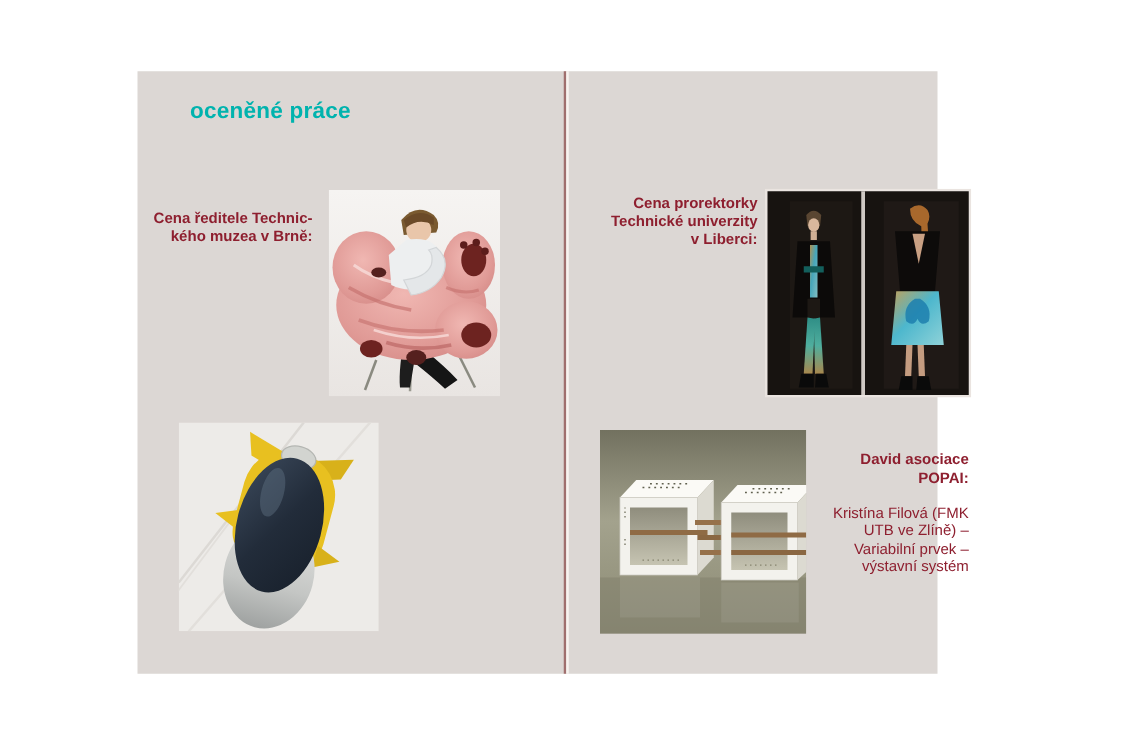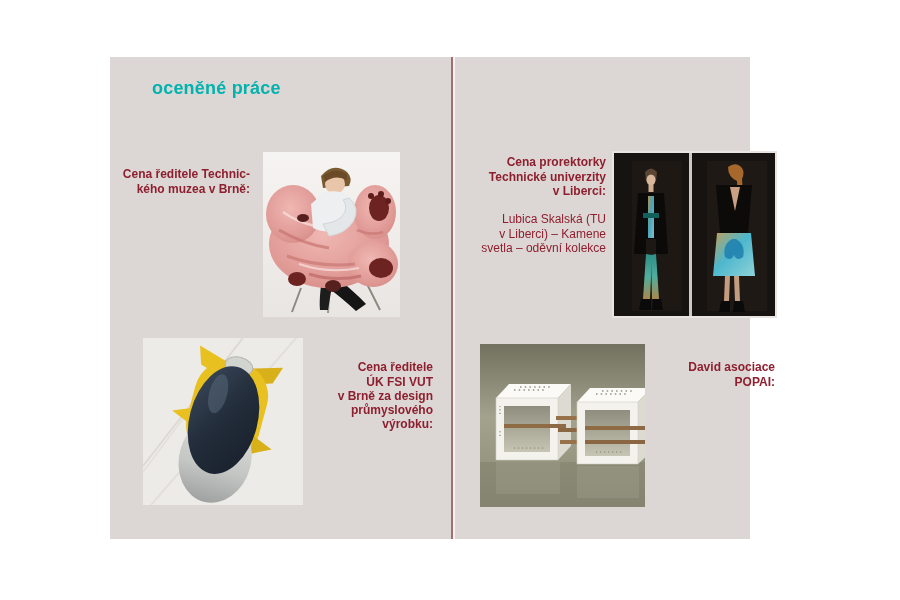--- a/index.html
+++ b/index.html
@@ -87,23 +87,20 @@
       <circle cx="72" cy="32" r="10" fill="#e9c6aa"></circle>
       <path d="M60 24 Q72 14 84 22 L84 28 Q72 22 62 30 Z" fill="#6b4a28"></path>
       <path d="M62 40 Q84 36 90 52 L86 74 Q66 84 50 76 L48 52 Z" fill="#edeff0"></path>
       <path d="M86 46 Q98 56 90 70 Q82 82 66 84 L60 72 Q78 70 82 60 Q84 52 80 48 Z" fill="#e4e7e9" stroke="#d3d6d8" stroke-width="1"></path>
     </svg>
 
     <div class="award" style="left:358px;top:84px;width:138px;">
       <span class="t">Cena prorektorky
 Technické univerzity
 v Liberci:</span>
-      <span class="d">Lubica Skalská (TU
-v Liberci) – Kamene
-svetla – oděvní kolekce</span>
     </div>
 
     <svg class="photo" style="left:502px;top:94px;" width="165" height="167" viewBox="0 0 165 167">
       <defs>
         <linearGradient id="legg" x1="0" y1="0" x2="0" y2="1">
           <stop offset="0" stop-color="#2f8e86"></stop>
             <stop offset="0.5" stop-color="#4fae9e"></stop>
             <stop offset="1" stop-color="#a8884e"></stop>
         </linearGradient>
         <linearGradient id="skirtg" x1="0" y1="0" x2="1" y2="1">
@@ -134,25 +131,20 @@
       <path d="M118 36 L128 36 L123 60 Z" fill="#c9a083"></path>
       <path d="M105 82 L139 82 L143 125 L101 125 Z" fill="url(#skirtg)"></path>
       <path d="M120 88 Q110 94 113 106 Q119 111 122 104 Q125 111 131 106 Q134 94 124 88 Z" fill="#1d7fae" opacity="0.85"></path>
       <path d="M113 125 L112 150 L117 150 L118 125 Z" fill="#c49c80"></path>
       <path d="M127 125 L128 150 L123 150 L122 125 Z" fill="#c49c80"></path>
       <path d="M109 150 L118 150 L118 161 L107 161 Z" fill="#0a0a0a"></path>
       <path d="M122 150 L131 150 L133 161 L121 161 Z" fill="#0a0a0a"></path>
     </svg>
 
     <div class="award" style="left:193px;top:289px;width:130px;">
-      <span class="t">Cena ředitele
-ÚK FSI VUT
-v Brně za design
-průmyslového
-výrobku:</span>
     </div>
 
     <svg class="photo" style="left:33px;top:281px;" width="160" height="167" viewBox="0 0 160 167">
       <defs>
         <linearGradient id="navyg" x1="0" y1="0" x2="1" y2="1">
           <stop offset="0" stop-color="#3c4a5c"></stop>
             <stop offset="0.5" stop-color="#222c3a"></stop>
             <stop offset="1" stop-color="#171f2a"></stop>
         </linearGradient>
         <linearGradient id="silverg" x1="0" y1="0" x2="0" y2="1">
@@ -173,20 +165,24 @@
         <path d="M134 98 L114 90 L114 108 Z" fill="#d8b11a"></path>
         <ellipse cx="81" cy="26" rx="14" ry="9" fill="#d2d4d0" stroke="#b4b6b2" stroke-width="1"></ellipse>
         <ellipse cx="82" cy="122" rx="36" ry="44" fill="url(#silverg)"></ellipse>
         <ellipse cx="80" cy="82" rx="34" ry="55" fill="url(#navyg)"></ellipse>
         <ellipse cx="68" cy="58" rx="9" ry="20" fill="#607082" opacity="0.45"></ellipse>
       </g>
     </svg>
 
     <div class="award" style="left:535px;top:289px;width:130px;">
       <span class="t">David asociace POPAI:</span>
+      <span class="d">Kristína Filová (FMK
+UTB ve Zlíně) –
+Variabilní prvek –
+výstavní systém</span>
     </div>
 
     <svg class="photo" style="left:370px;top:287px;" width="165" height="163" viewBox="0 0 165 163">
       <defs>
         <linearGradient id="roomg" x1="0" y1="0" x2="0" y2="1">
           <stop offset="0" stop-color="#72715f"></stop>
             <stop offset="0.45" stop-color="#a3a28d"></stop>
             <stop offset="0.75" stop-color="#96957f"></stop>
             <stop offset="1" stop-color="#8b8a76"></stop>
         </linearGradient>

